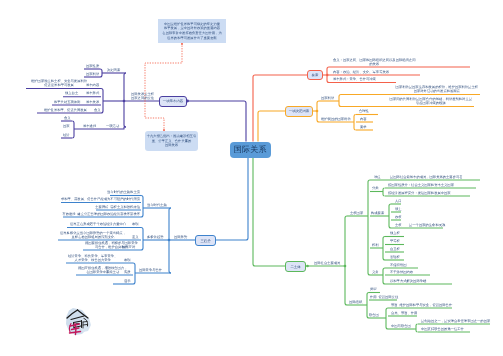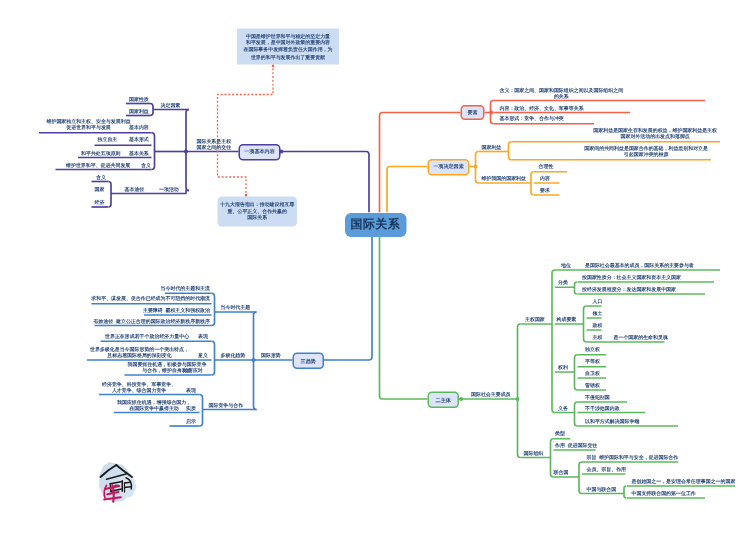--- a/index.html
+++ b/index.html
@@ -1,20 +1,20 @@
 <!DOCTYPE html>
 <html><head>
 <meta charset="utf-8">
 <title>国际关系 思维导图</title>
 <style>
   html,body{margin:0;padding:0;background:#ffffff;}
   body{width:503px;height:356px;overflow:hidden;
        font-family:"Liberation Sans",sans-serif;
        -webkit-font-smoothing:antialiased;}
-  #stage{position:relative;width:503px;height:356px;background:#fff;font-weight:bold;}
+  #stage{position:relative;width:503px;height:356px;background:#fff;}
   #links{position:absolute;left:0;top:0;width:503px;height:356px;pointer-events:none;}
   .lbl{position:absolute;white-space:pre;line-height:1.12;letter-spacing:0;}
   .node{position:absolute;box-sizing:border-box;display:flex;
         align-items:center;justify-content:center;border-radius:3px;}
   .center-node{position:absolute;box-sizing:border-box;display:flex;
         align-items:center;justify-content:center;border-radius:4px;}
   .note{position:absolute;box-sizing:border-box;text-align:center;}
 </style>
 </head>
 <body>

